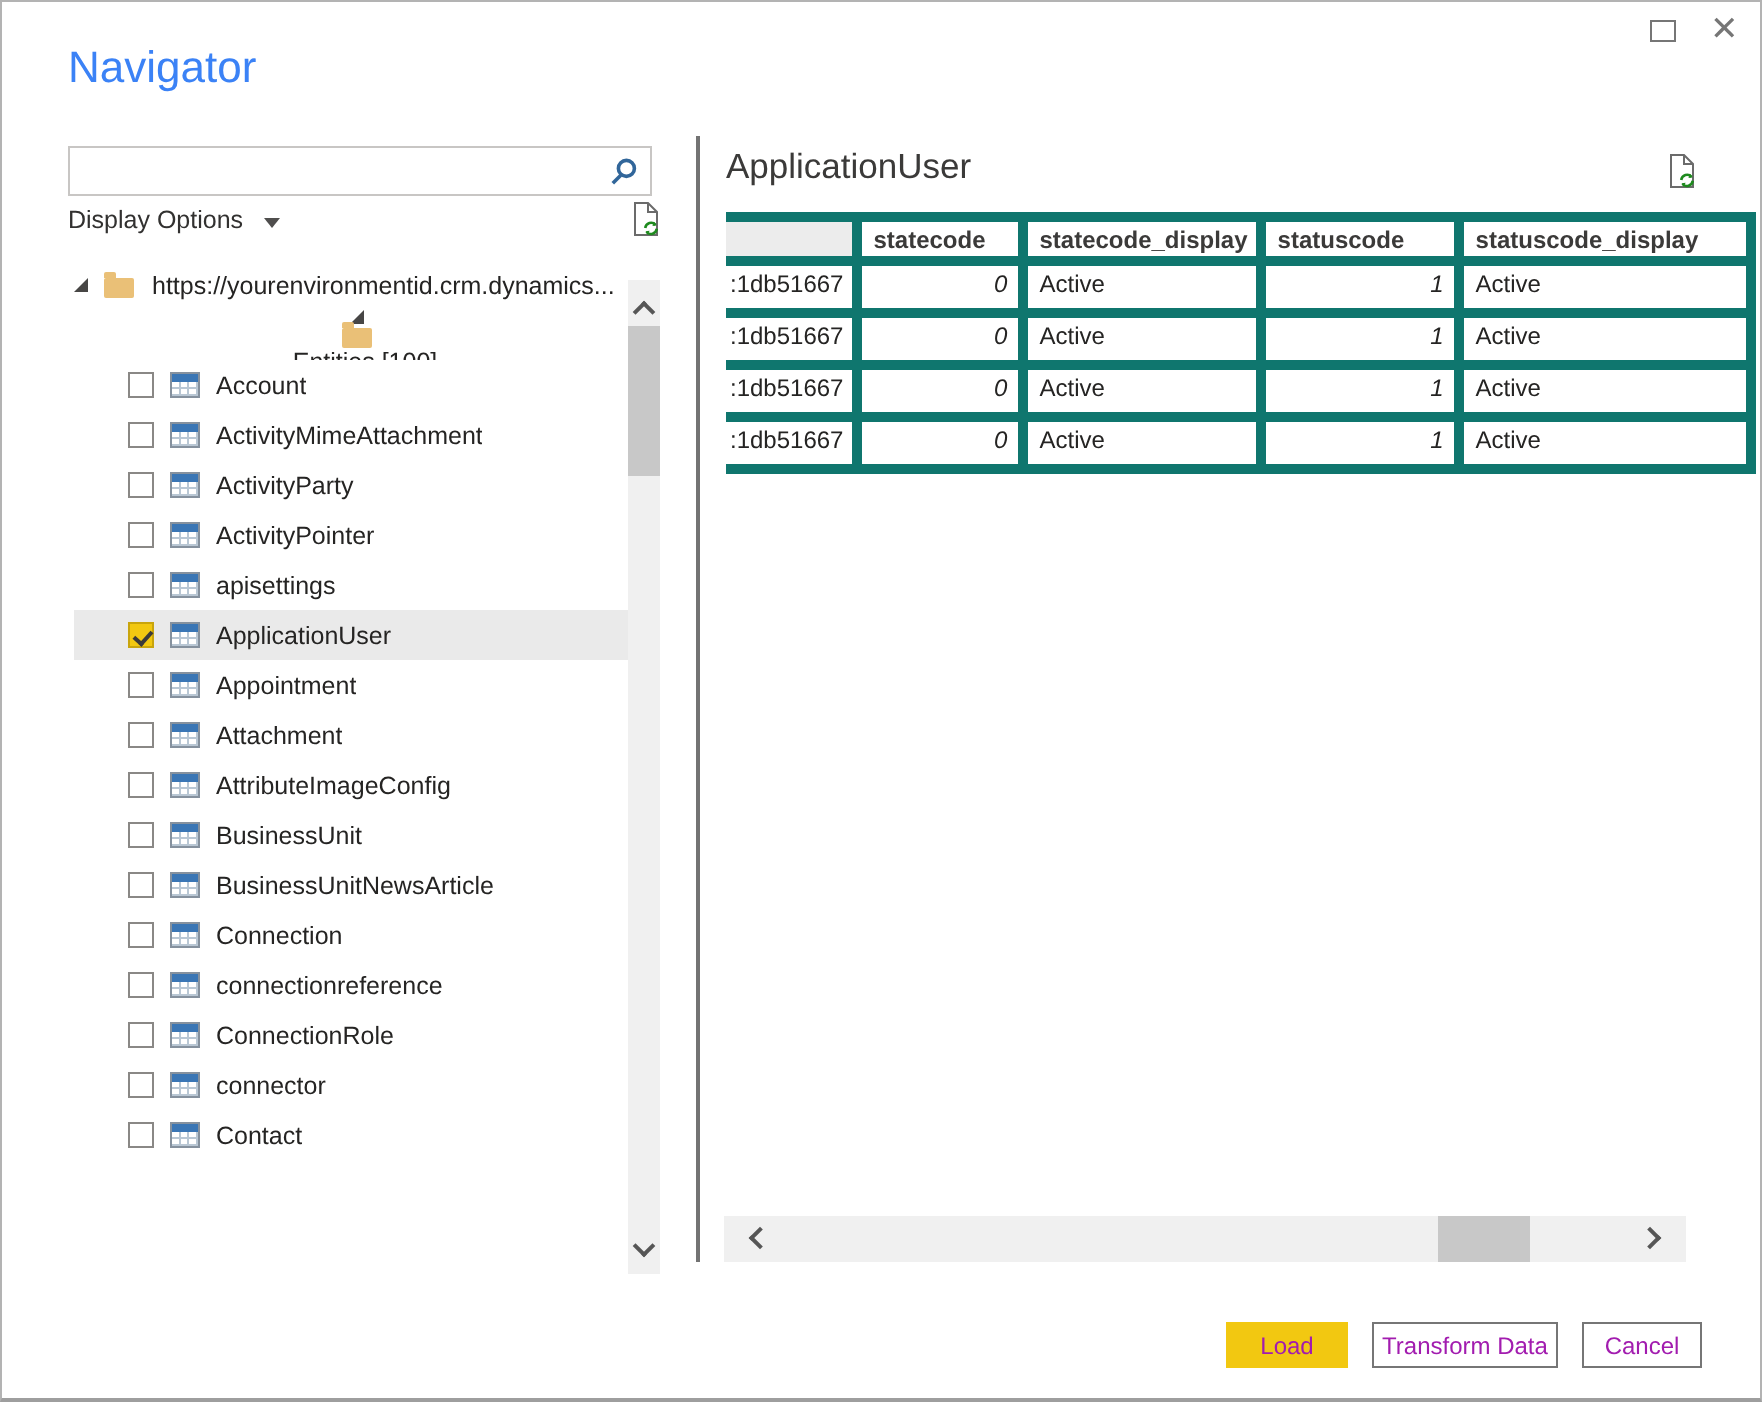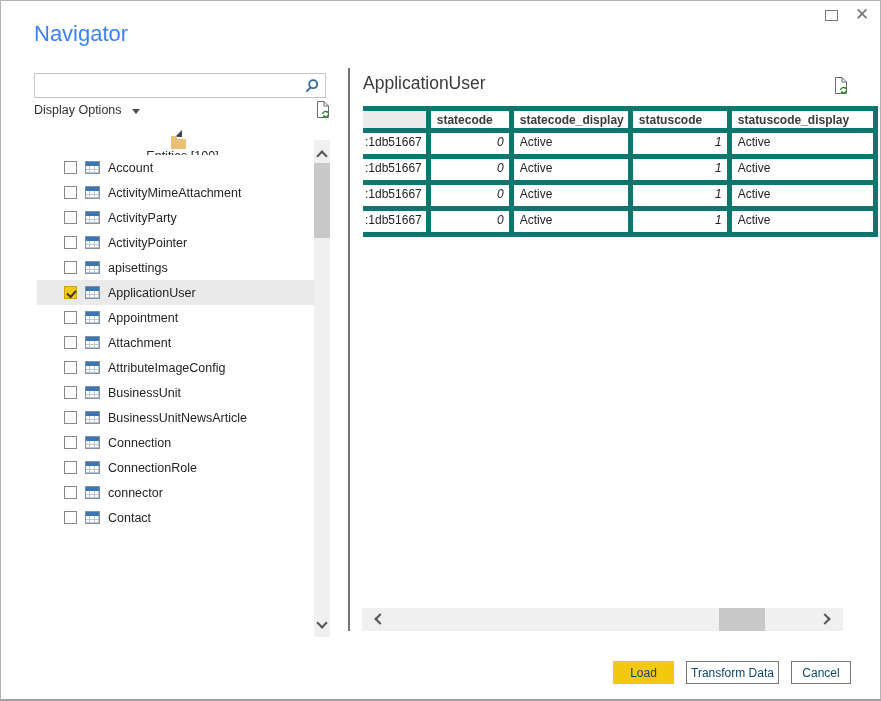--- a/index.html
+++ b/index.html
@@ -61,21 +61,21 @@
   table.preview { position:absolute; left:362px; top:105px; border-collapse:collapse; table-layout:fixed; font-size:12px; color:#252423; }
   table.preview th, table.preview td { border:5px solid #0f766e; overflow:hidden; white-space:nowrap; }
   table.preview th { height:22px; font-weight:bold; color:#3b3a39; text-align:left; padding:0 4px 0 6px; border-bottom:1px solid #c9c9c9; background:#fff; }
   table.preview th.corner { background:#ececec; }
   table.preview td { height:26px; padding:0 4px 4px 6px; }
   table.preview td.num { font-style:italic; text-align:right; padding-right:5px; }
   table.preview th:first-child, table.preview td:first-child { border-left:none; padding-left:2px; }
   .c0{width:65px}.c1{width:83px}.c2{width:118px}.c3{width:99px}.c4{width:146px}
 
   
-  .btn { position:absolute; top:660px; height:23px; font-size:12px; font-family:"Liberation Sans", sans-serif; color:#0c4a6e; text-align:center; cursor:pointer; background:#fff; border:1px solid #767676; }
+  .btn { position:absolute; top:660px; height:23px; font-size:12px; font-family:"Liberation Sans", sans-serif; color:#a21caf; text-align:center; cursor:pointer; background:#fff; border:1px solid #767676; }
   .btn-load { left:612px; width:61px; background:var(--accent-yellow,#F2C811); border-color:var(--accent-yellow,#F2C811); }
   .btn-transform { left:685px; width:93px; }
   .btn-cancel { left:790px; width:60px; }
 </style>
 </head>
 <body>
 
 <div class="dialog">
 
   <span class="win-max"></span>
@@ -101,20 +101,25 @@
       <path d="M3.5 1.5 h6.5 l4.5 4.5 v11.5 h-11 z" fill="#fff" stroke="#6b6b6b" stroke-width="1"></path>
       <path d="M10 1.5 v4.5 h4.5" fill="none" stroke="#6b6b6b" stroke-width="1"></path>
       <path d="M8.6 14 a3 3 0 0 1 5.2 -1.6" fill="none" stroke="#1E8A1E" stroke-width="1.3"></path>
       <path d="M14.4 14.4 a3 3 0 0 1 -5.2 1.6" fill="none" stroke="#1E8A1E" stroke-width="1.3"></path>
       <path d="M13.2 11 l1 1.8 -2 0.2 z" fill="#1E8A1E"></path>
       <path d="M9.8 17.4 l-1 -1.8 2 -0.2 z" fill="#1E8A1E"></path>
     </svg>
   </span>
 
   <div class="tree">
+    <div class="tree-row root">
+      <span class="expander"></span>
+      <span class="folder"></span>
+      <span class="lbl">https://yourenvironmentid.crm.dynamics...</span>
+    </div>
     <div class="tree-row sub">
       <span class="expander"></span>
       <span class="folder"></span>
       <span class="lbl">Entities [100]</span>
     </div>
     <div id="tree-items">
         <div class="tree-row entity">
           <span class="checkbox"></span>
           <span class="table-icon">
             <span class="ti-head"></span>
@@ -202,20 +207,28 @@
           </span>
           <span class="lbl">BusinessUnitNewsArticle</span>
         </div>
         <div class="tree-row entity">
           <span class="checkbox"></span>
           <span class="table-icon">
             <span class="ti-head"></span>
             <span class="ti-body"></span>
           </span>
           <span class="lbl">Connection</span>
+        </div>
+        <div class="tree-row entity">
+          <span class="checkbox"></span>
+          <span class="table-icon">
+            <span class="ti-head"></span>
+            <span class="ti-body"></span>
+          </span>
+          <span class="lbl">connectionreference</span>
         </div>
         <div class="tree-row entity">
           <span class="checkbox"></span>
           <span class="table-icon">
             <span class="ti-head"></span>
             <span class="ti-body"></span>
           </span>
           <span class="lbl">ConnectionRole</span>
         </div>
         <div class="tree-row entity">

